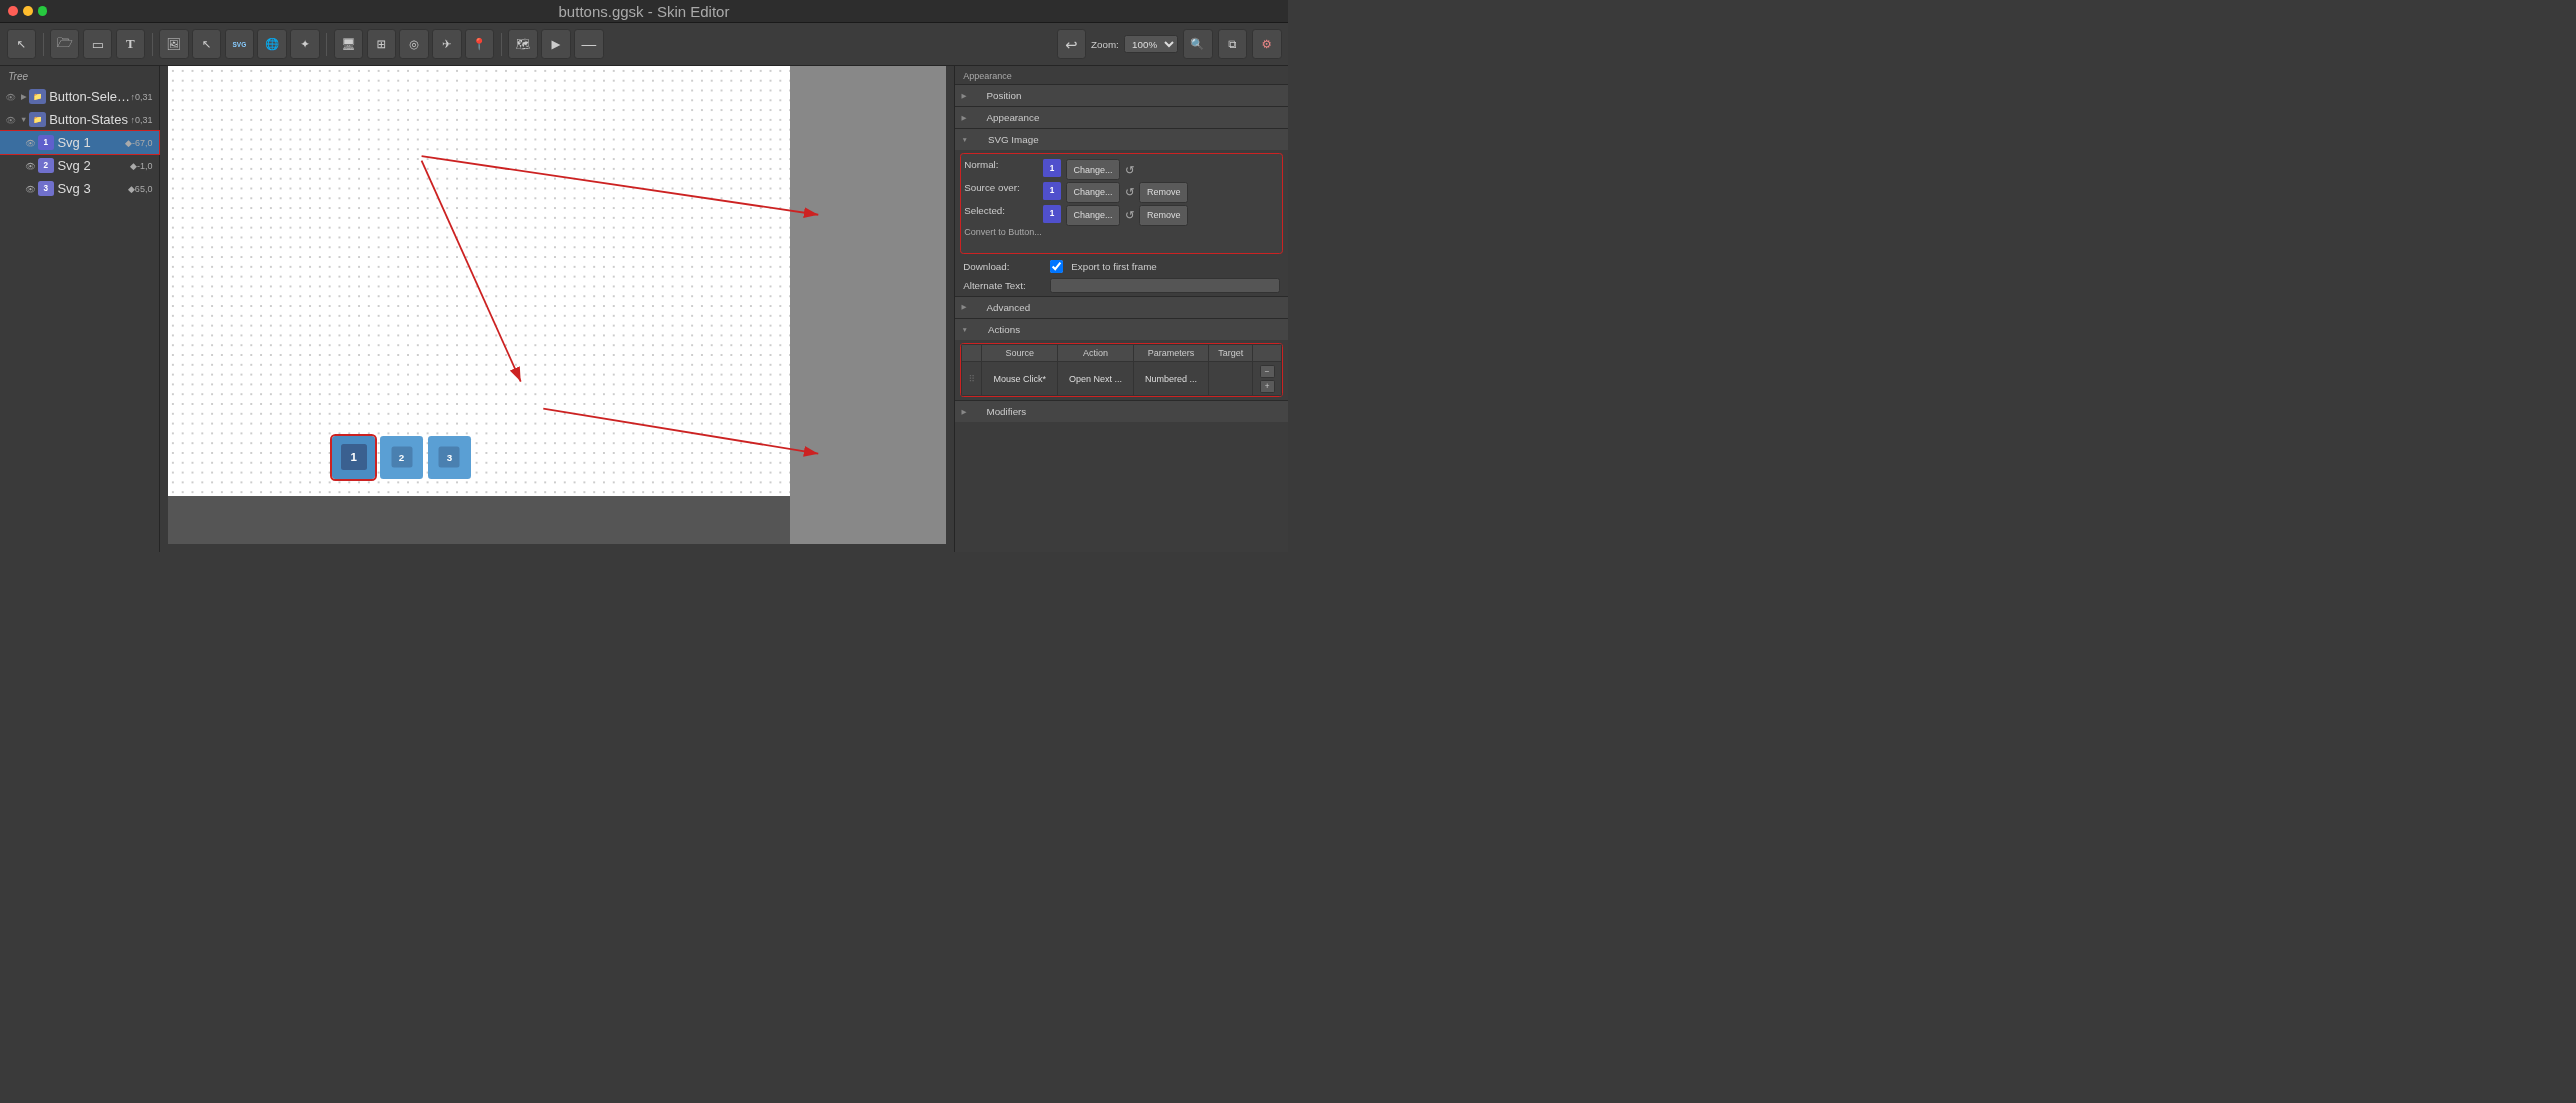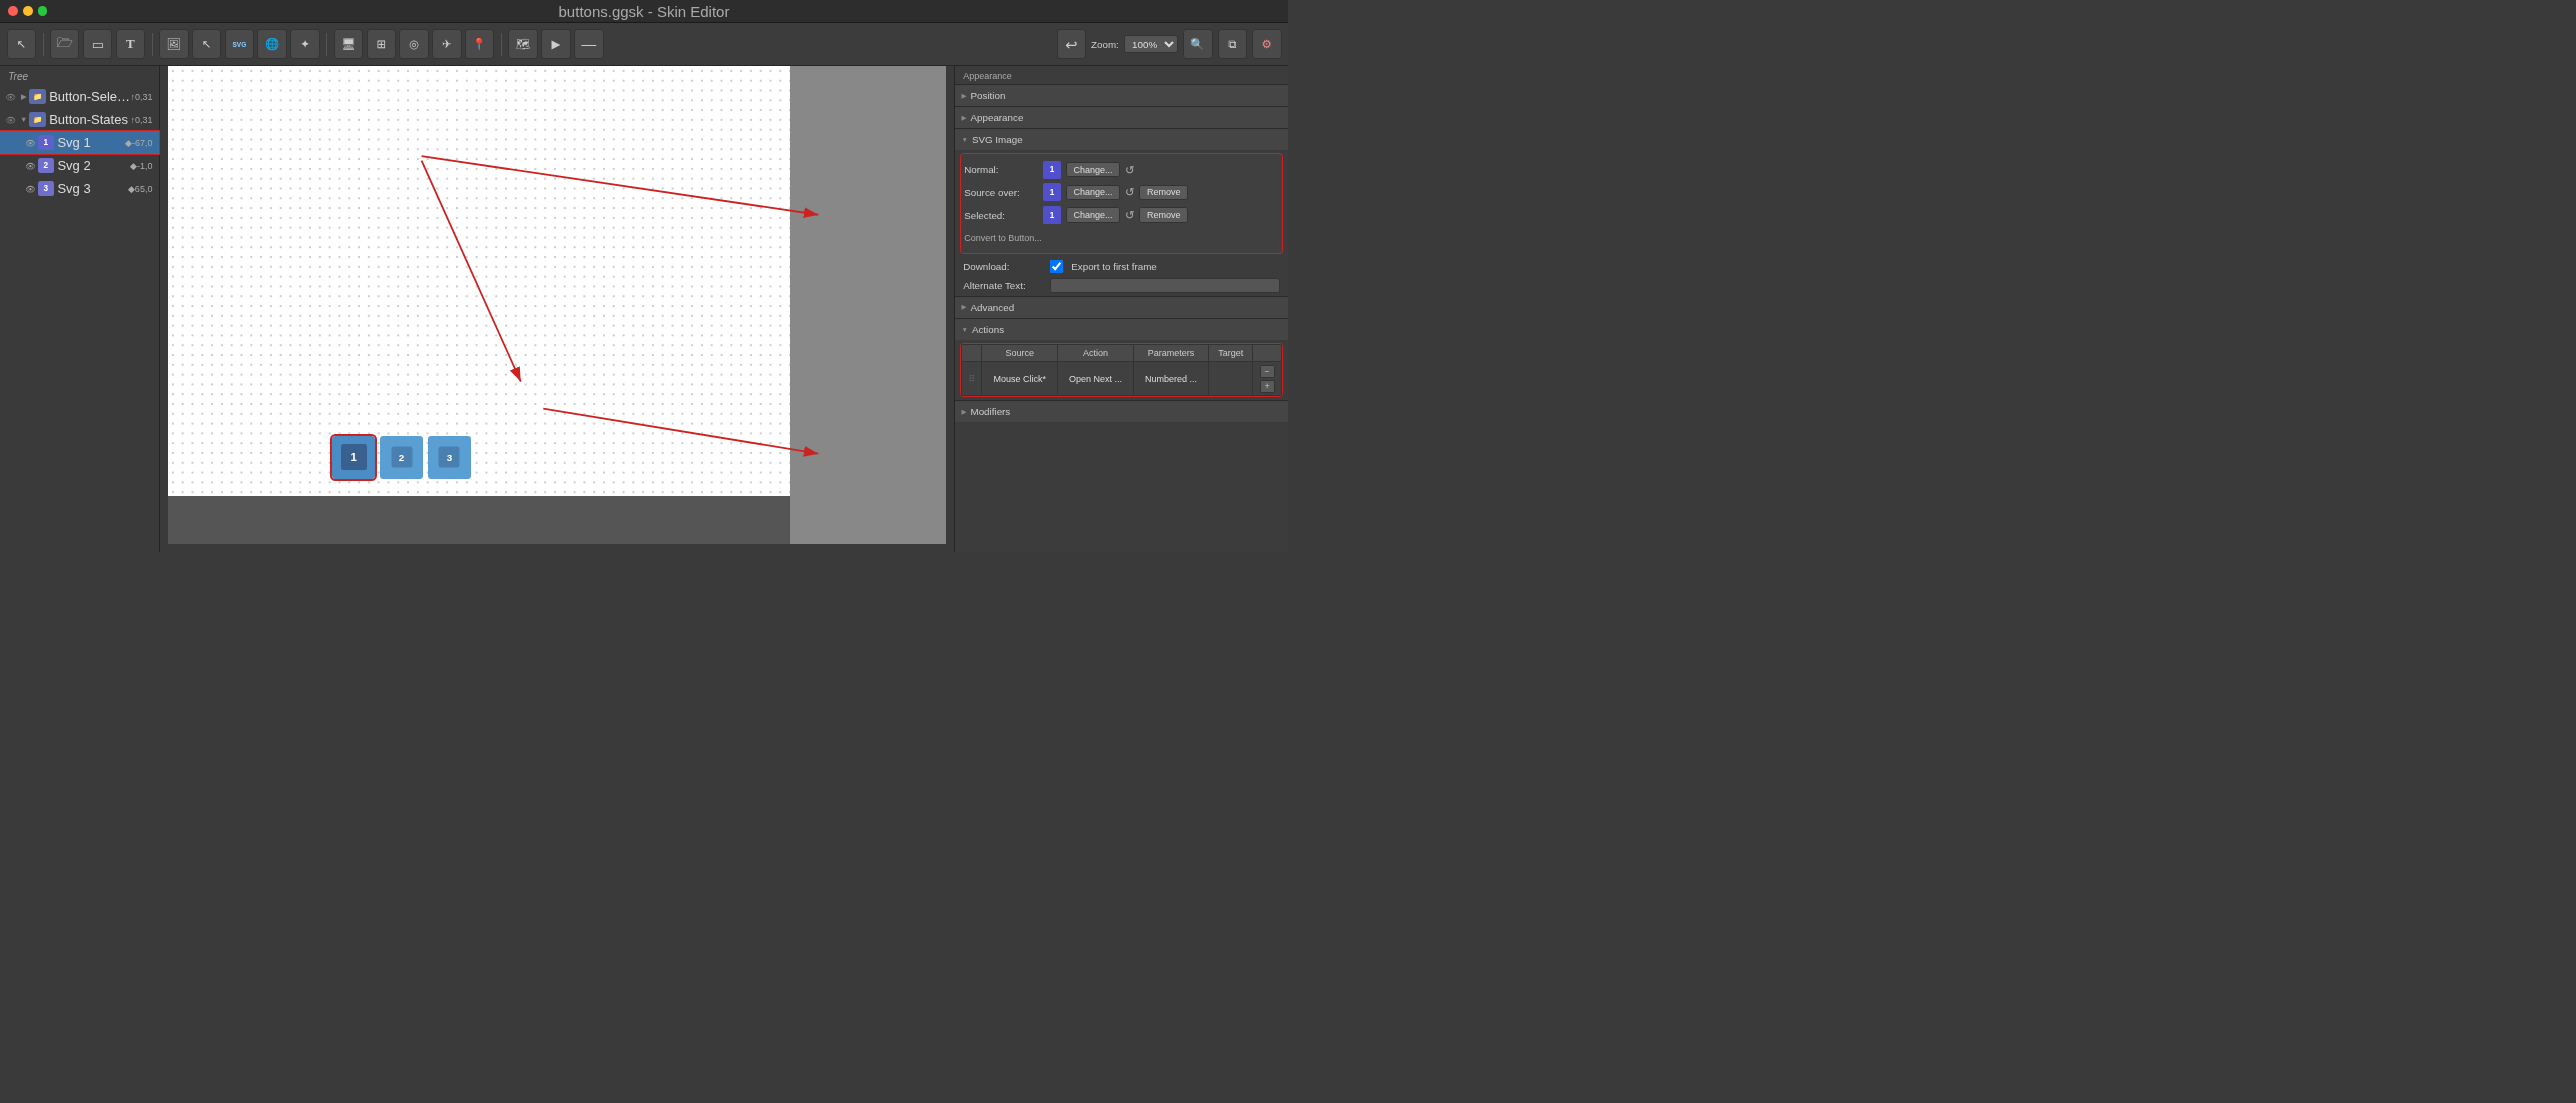--- a/index.html
+++ b/index.html
@@ -260,29 +260,28 @@
     }
     .prop-section-header {
       display: flex;
       align-items: center;
       height: 21px;
       padding: 0 6.5px;
       background: #454545;
       cursor: pointer;
       font-size: 9.8px;
       color: #ccc;
-      gap: 4px;
+      gap: 20px;
     }
     .prop-triangle {
       font-size: 6.5px;
       color: #888;
     }
     .svg-row {
       display: flex;
-      align-items: center;
       height: 21px;
       margin: 1.6px 0;
       gap: 4.9px;
     }
     .svg-label {
       width: 74px;
       font-size: 9.8px;
       color: #ccc;
       flex-shrink: 0;
     }

